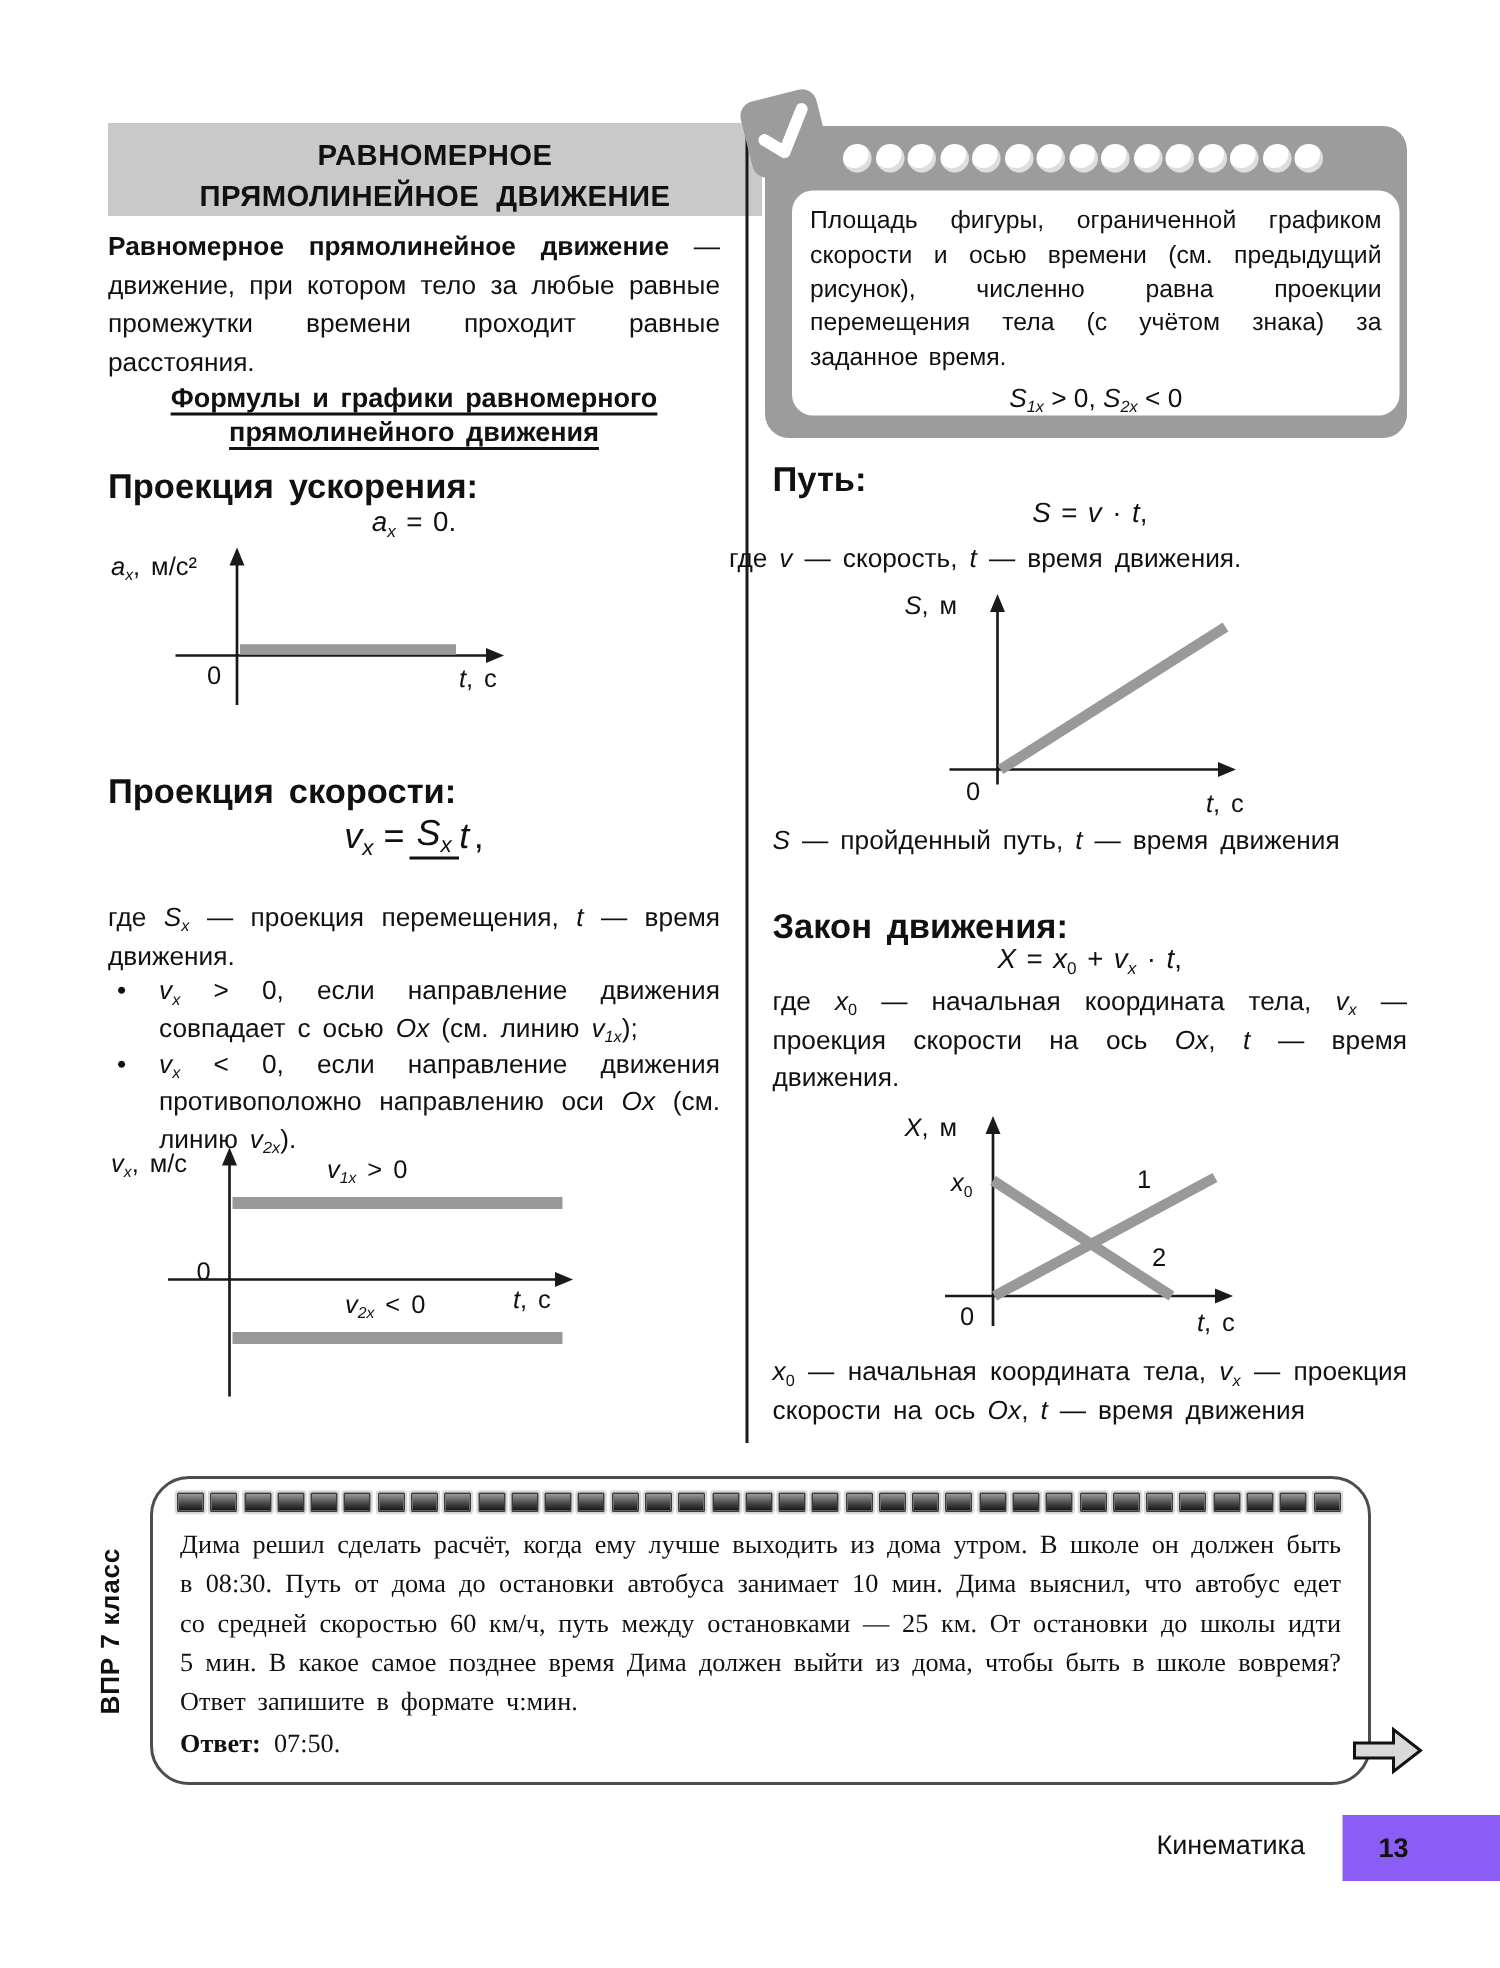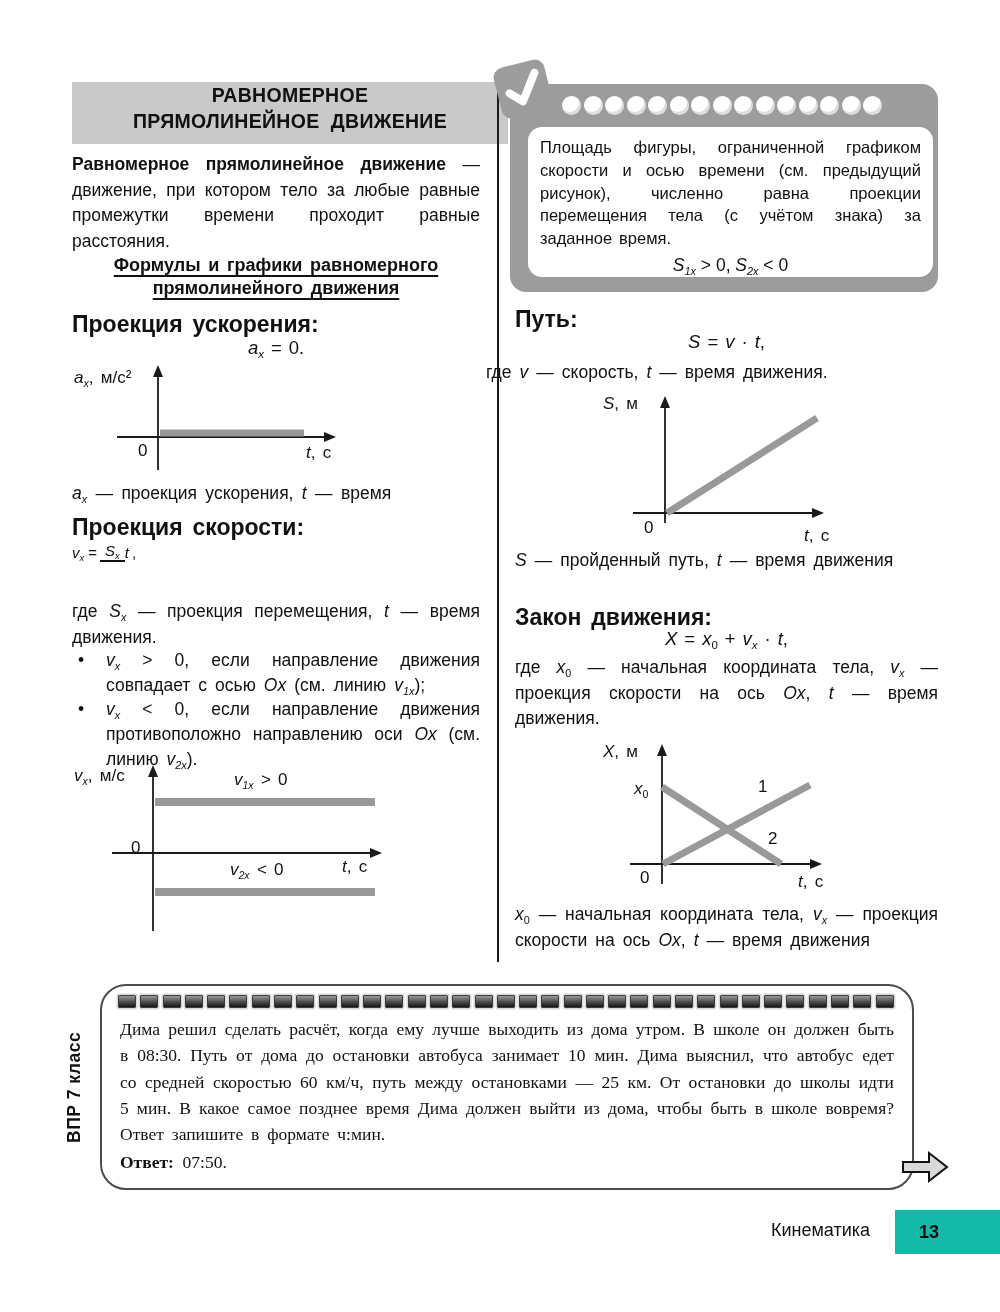--- a/index.html
+++ b/index.html
@@ -4,30 +4,30 @@
 <style>
   html,body{margin:0;padding:0;background:#fff;}
   .page{position:relative;width:1000px;height:1312px;background:#fff;
         font-family:"Liberation Sans",sans-serif;color:#111;overflow:hidden;}
   .abs{position:absolute;}
   .it{font-style:italic;}
   .bd{font-weight:bold;}
   sub{font-size:0.62em;vertical-align:-0.35em;line-height:0;}
   .jt{text-align:justify;word-spacing:0.18em;line-height:1.46;font-size:17.5px;}
   .hdr-box{left:72px;top:82px;width:436px;height:62px;background:#c9c9c9;
-           display:flex;align-items:flex-start;justify-content:center;text-align:center;}
+           display:flex;align-items:flex-end;justify-content:center;text-align:center;}
   .hdr-box div{font-weight:bold;font-size:19.5px;line-height:1.35;white-space:pre-wrap;letter-spacing:0.3px;}
   .sec-head{left:72px;top:254px;width:408px;text-align:center;font-weight:bold;font-size:18px;
             line-height:1.3;text-decoration:underline;text-decoration-thickness:2px;text-underline-offset:4px;word-spacing:0.15em;}
   .sub-head{font-weight:bold;font-size:23px;word-spacing:0.15em;}
   .formula{font-size:18.5px;text-align:center;word-spacing:0.1em;}
   .cap{font-size:17.5px;word-spacing:0.2em;}
   .glabel{font-size:17px;white-space:nowrap;word-spacing:0.15em;}
   .divider{left:497px;top:86px;width:2px;height:876px;background:#1a1a1a;}
-  .frac-row{display:flex;align-items:center;justify-content:flex-start;font-size:15px;}
+  .frac-row{display:flex;align-items:center;justify-content:center;font-size:24px;}
   .frac{display:inline-flex;flex-direction:row;align-items:center;margin:0 3px;}
   .frac .num{border-bottom:2px solid #111;padding:0 5px 1px;}
   .frac .den{padding-top:1px;}
   .li{display:flex;font-size:17.5px;line-height:1.42;word-spacing:0.18em;text-align:justify;}
   .li .mk{width:28px;flex:none;padding-left:6px;}
   .badge{left:510px;top:84px;width:428px;height:208px;background:#9c9c9c;border-radius:16px;}
   .badge-tab{left:497px;top:63px;width:52px;height:52px;background:#9c9c9c;border-radius:10px;
              transform:rotate(-14deg);display:flex;align-items:center;justify-content:center;}
   .beads{left:562px;top:96px;display:flex;gap:2.5px;}
   .bead{width:19px;height:19px;border-radius:50%;background:#fff;
@@ -40,21 +40,21 @@
   .v-tag{left:56px;top:984px;width:36px;height:206px;display:flex;align-items:center;justify-content:center;
          writing-mode:vertical-rl;transform:rotate(180deg);font-weight:bold;font-size:17.5px;letter-spacing:0.5px;}
   .dashes{left:118px;top:995px;width:776px;display:flex;justify-content:space-between;}
   .dash{width:16px;height:11px;border:1px solid #3c3c3c;border-radius:1px;
         background:linear-gradient(180deg,#9a9a9a 0%,#4a4a4a 55%,#161616 100%);
         box-shadow:0 0 0 1.5px #d8d8d8;}
   .task-text{left:120px;top:1016px;width:774px;font-family:"Liberation Serif",serif;
              font-size:17.5px;line-height:1.5;text-align:justify;word-spacing:0.2em;}
   .answer{left:120px;top:1152px;font-family:"Liberation Serif",serif;font-size:17.5px;word-spacing:0.25em;}
   .footer-label{left:640px;top:1220px;width:230px;text-align:right;font-size:18px;}
-  .page-num{left:895px;top:1210px;width:105px;height:44px;background:#14b8a6;
+  .page-num{left:895px;top:1210px;width:105px;height:44px;background:#8b5cf6;
             font-weight:bold;font-size:18px;line-height:44px;padding-left:24px;box-sizing:border-box;}
   svg{display:block;overflow:visible;}
 </style>
 </head>
 <body>
 
 <div class="page">
 
   <div class="abs hdr-box">
     <div>РАВНОМЕРНОЕ
@@ -73,21 +73,20 @@
     <line x1="86" y1="12" x2="86" y2="108" stroke="#1a1a1a" stroke-width="1.8"></line>
     <polygon points="86,3 81,15 91,15" fill="#1a1a1a"></polygon>
     <line x1="45" y1="75" x2="254" y2="75" stroke="#1a1a1a" stroke-width="1.8"></line>
     <polygon points="264,75 252,70 252,80" fill="#1a1a1a"></polygon>
     <line x1="88" y1="71" x2="232" y2="71" stroke="#999999" stroke-width="7"></line>
   </svg>
   <div class="abs glabel" style="left:74px;top:368px;"><span class="it">a</span><sub class="it">x</sub><span class="">, м/с²</span></div>
   <div class="abs glabel" style="left:138px;top:441px;">0</div>
   <div class="abs glabel" style="left:306px;top:443px;"><span class="it">t</span><span class="">, с</span></div>
 
-  <div class="abs cap" style="left:72px;top:483px;width:408px;"><span class="it">a</span><sub class="it">x</sub><span class=""> — проекция ускорения, </span><span class="it">t</span><span class=""> — время</span></div>
 
   <div class="abs sub-head" style="left:72px;top:514px;">Проекция скорости:</div>
 
   <div class="abs frac-row" style="left:72px;top:542px;width:408px;">
     <span><span class="it">v</span><sub class="it">x</sub><span class=""> =</span></span>
     <span class="frac">
       <span class="num"><span class="it">S</span><sub class="it">x</sub></span>
       <span class="den"><span class="it">t</span></span>
     </span>
     <span>,</span>
@@ -106,21 +105,21 @@
 
   <svg class="abs" style="left:72px;top:763px;" width="330" height="172" viewBox="0 0 330 172">
     <line x1="81" y1="12" x2="81" y2="168" stroke="#1a1a1a" stroke-width="1.8"></line>
     <polygon points="81,2 76,14 86,14" fill="#1a1a1a"></polygon>
     <line x1="40" y1="90" x2="300" y2="90" stroke="#1a1a1a" stroke-width="1.8"></line>
     <polygon points="310,90 298,85 298,95" fill="#1a1a1a"></polygon>
     <line x1="83" y1="39" x2="303" y2="39" stroke="#999999" stroke-width="8"></line>
     <line x1="83" y1="129" x2="303" y2="129" stroke="#999999" stroke-width="8"></line>
   </svg>
   <div class="abs glabel" style="left:74px;top:766px;"><span class="it">v</span><sub class="it">x</sub><span class="">, м/с</span></div>
-  <div class="abs glabel" style="left:234px;top:770px;"><span class="it">v</span><sub class="it">1x</sub><span class=""> &gt; 0</span></div>
+  <div class="abs glabel" style="left:218px;top:770px;"><span class="it">v</span><sub class="it">1x</sub><span class=""> &gt; 0</span></div>
   <div class="abs glabel" style="left:131px;top:838px;">0</div>
   <div class="abs glabel" style="left:342px;top:857px;"><span class="it">t</span><span class="">, с</span></div>
   <div class="abs glabel" style="left:230px;top:860px;"><span class="it">v</span><sub class="it">2x</sub><span class=""> &lt; 0</span></div>
 
 
   <div class="abs divider"></div>
 
   <div class="abs badge"></div>
   <div class="abs badge-tab">
     <svg width="52" height="52" viewBox="0 0 52 52">

